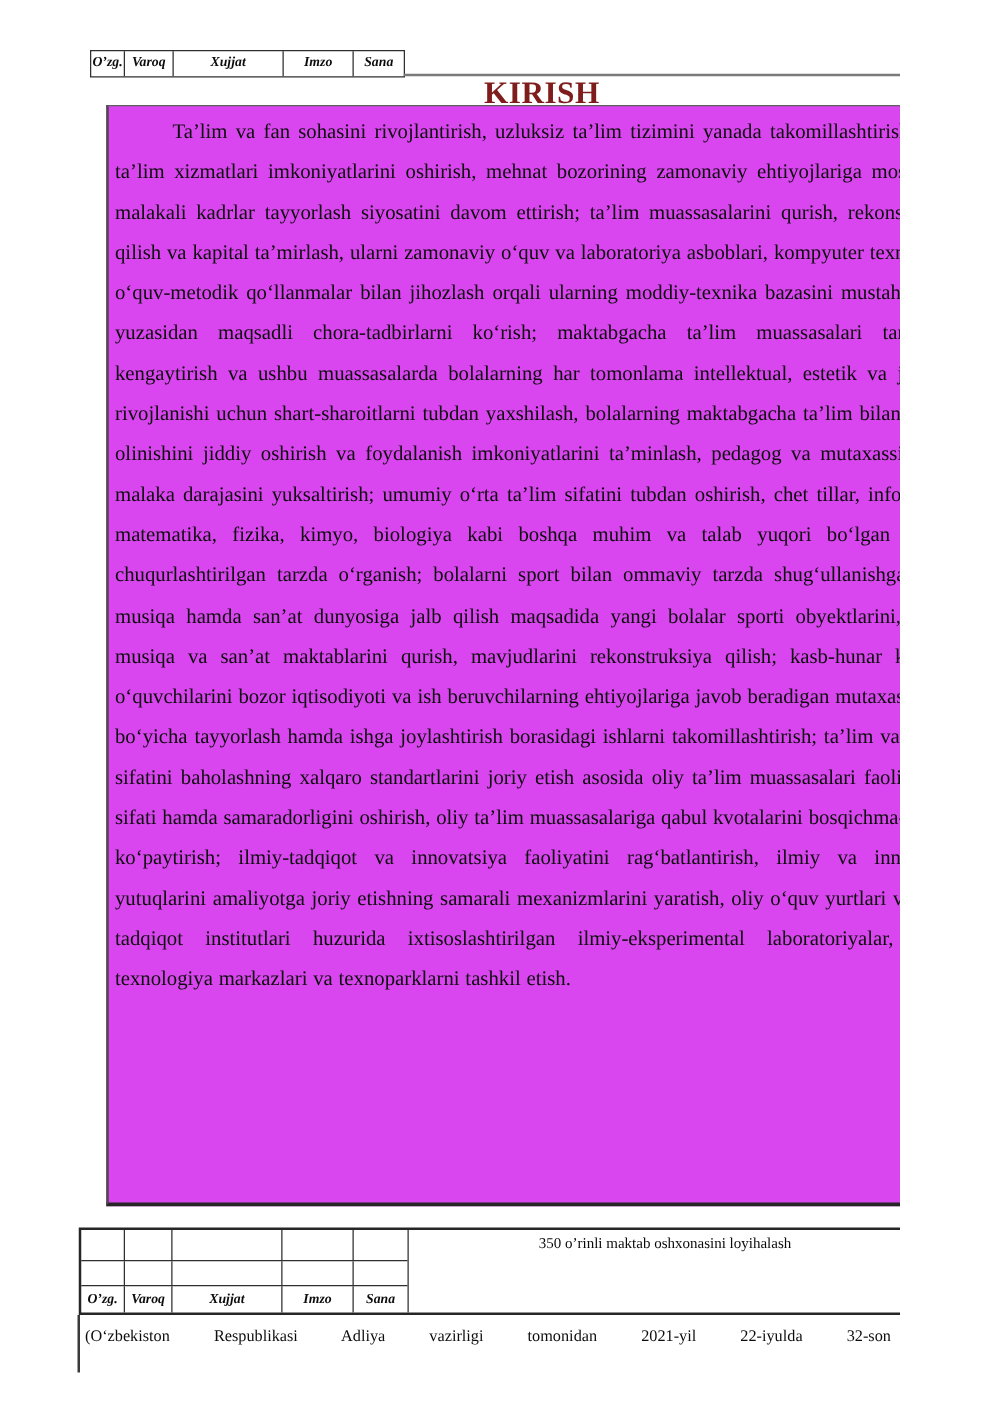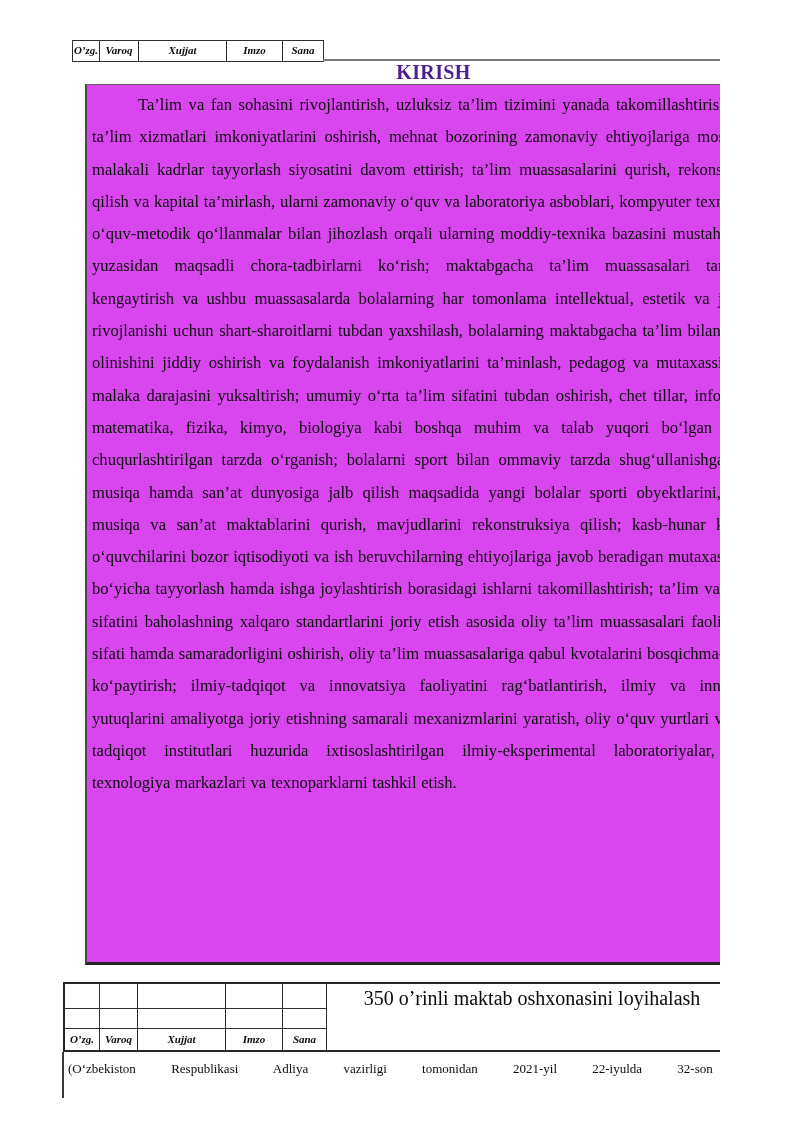--- a/index.html
+++ b/index.html
@@ -37,22 +37,22 @@
   }
   .top-corner-box {
     position:absolute; left:737px; top:38px;
     width:41px; height:23px; box-sizing:border-box;
     border-left:2px solid #7a7a7a; border-right:2px solid #7a7a7a;
   }
 
   
   .page-title {
     position:absolute; left:85px; top:61px; width:697px;
-    text-align:center; font-weight:bold; font-size:20px;
-    letter-spacing:0.4px; color:#4c1d95;
+    text-align:center; font-weight:bold; font-size:25px;
+    letter-spacing:0.4px; color:#7f1d1d;
   }
 
   
   .body-frame {
     position:absolute; left:85px; top:84px;
     width:697px; height:881px; box-sizing:border-box;
     border:1px solid #606060;
     border-left:2px solid #4a4a4a;
     border-bottom:3px solid #262626;
     padding:4px 5px 0 5px;
@@ -94,21 +94,21 @@
   .tb-labels .tb-cell {
     font:italic bold 11px "Liberation Serif", serif;
     text-align:center; padding-top:4px;
     white-space:nowrap; overflow:hidden;
   }
   .tb-main {
     flex:1; box-sizing:border-box;
     border-right:1px solid #2f2f2f;
     text-align:center;
   }
-  .tb-title { font-size:20px; padding-top:3px; color:#0a0a0a; }
+  .tb-title { font-size:12px; padding-top:3px; color:#0a0a0a; }
   .tb-varoq {
     flex:none; width:40px; box-sizing:border-box;
     font:italic bold 11px "Liberation Serif", serif;
     text-align:center; padding-top:3px;
   }
 
   
   .footer-frame {
     position:absolute; left:62px; top:1052px;
     width:719px; height:46px; box-sizing:border-box;

